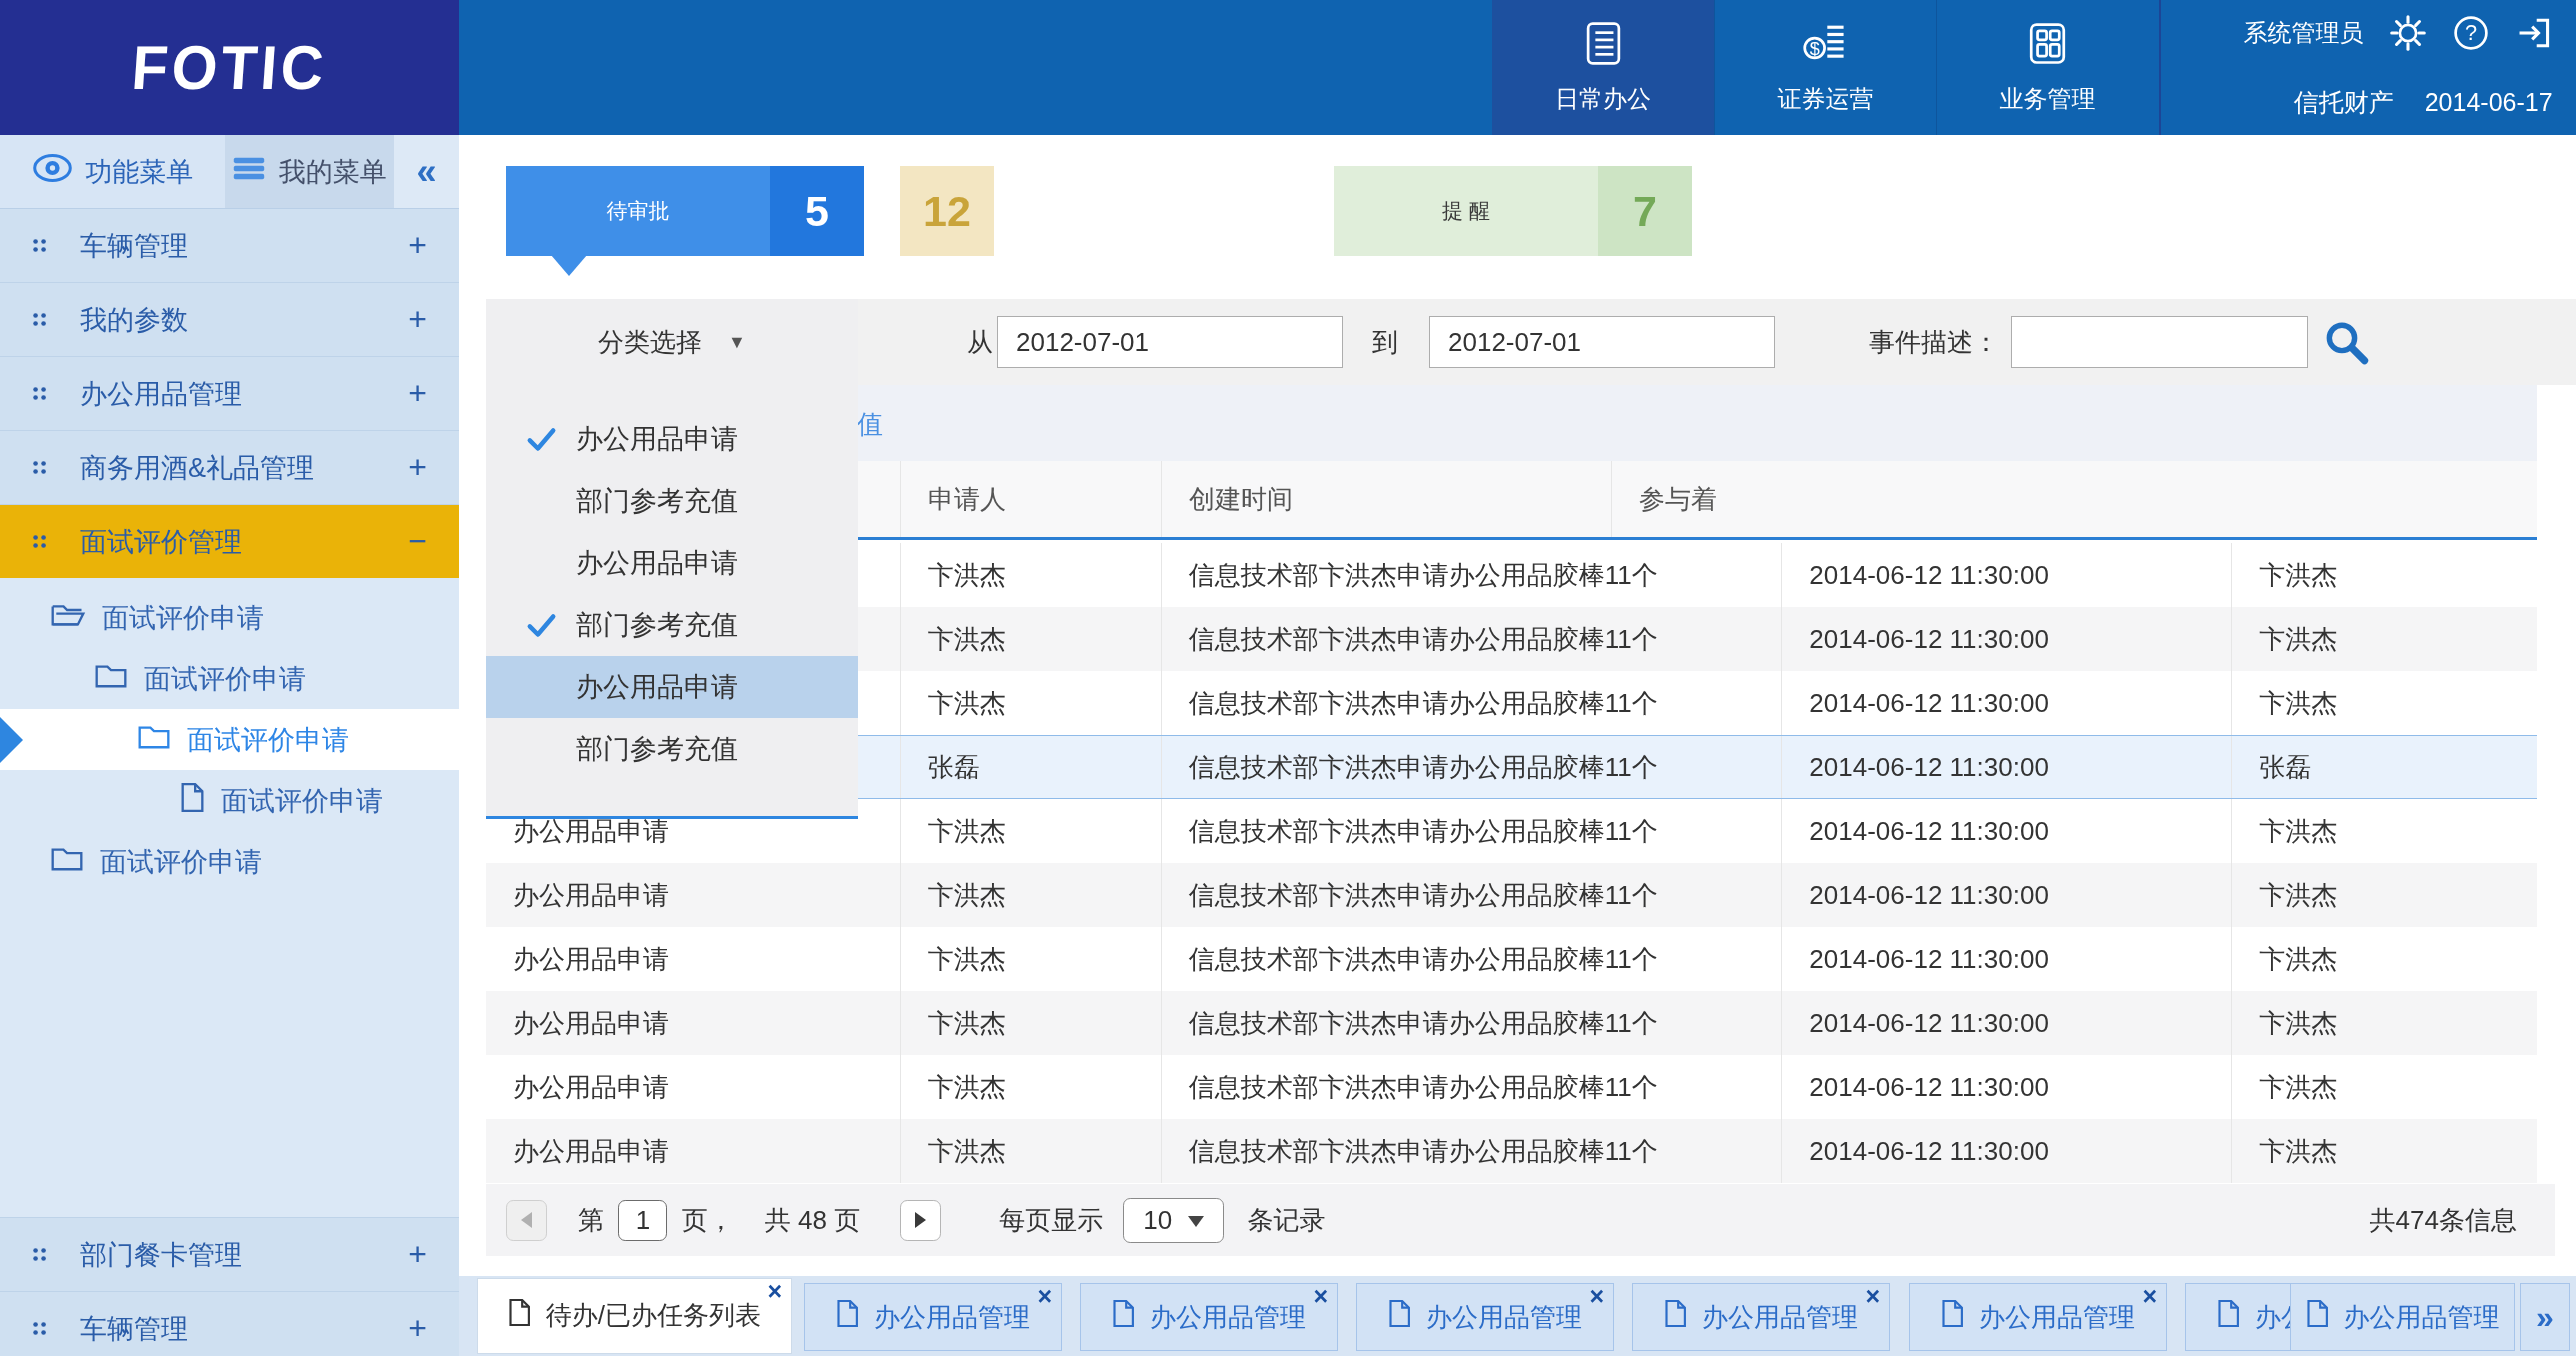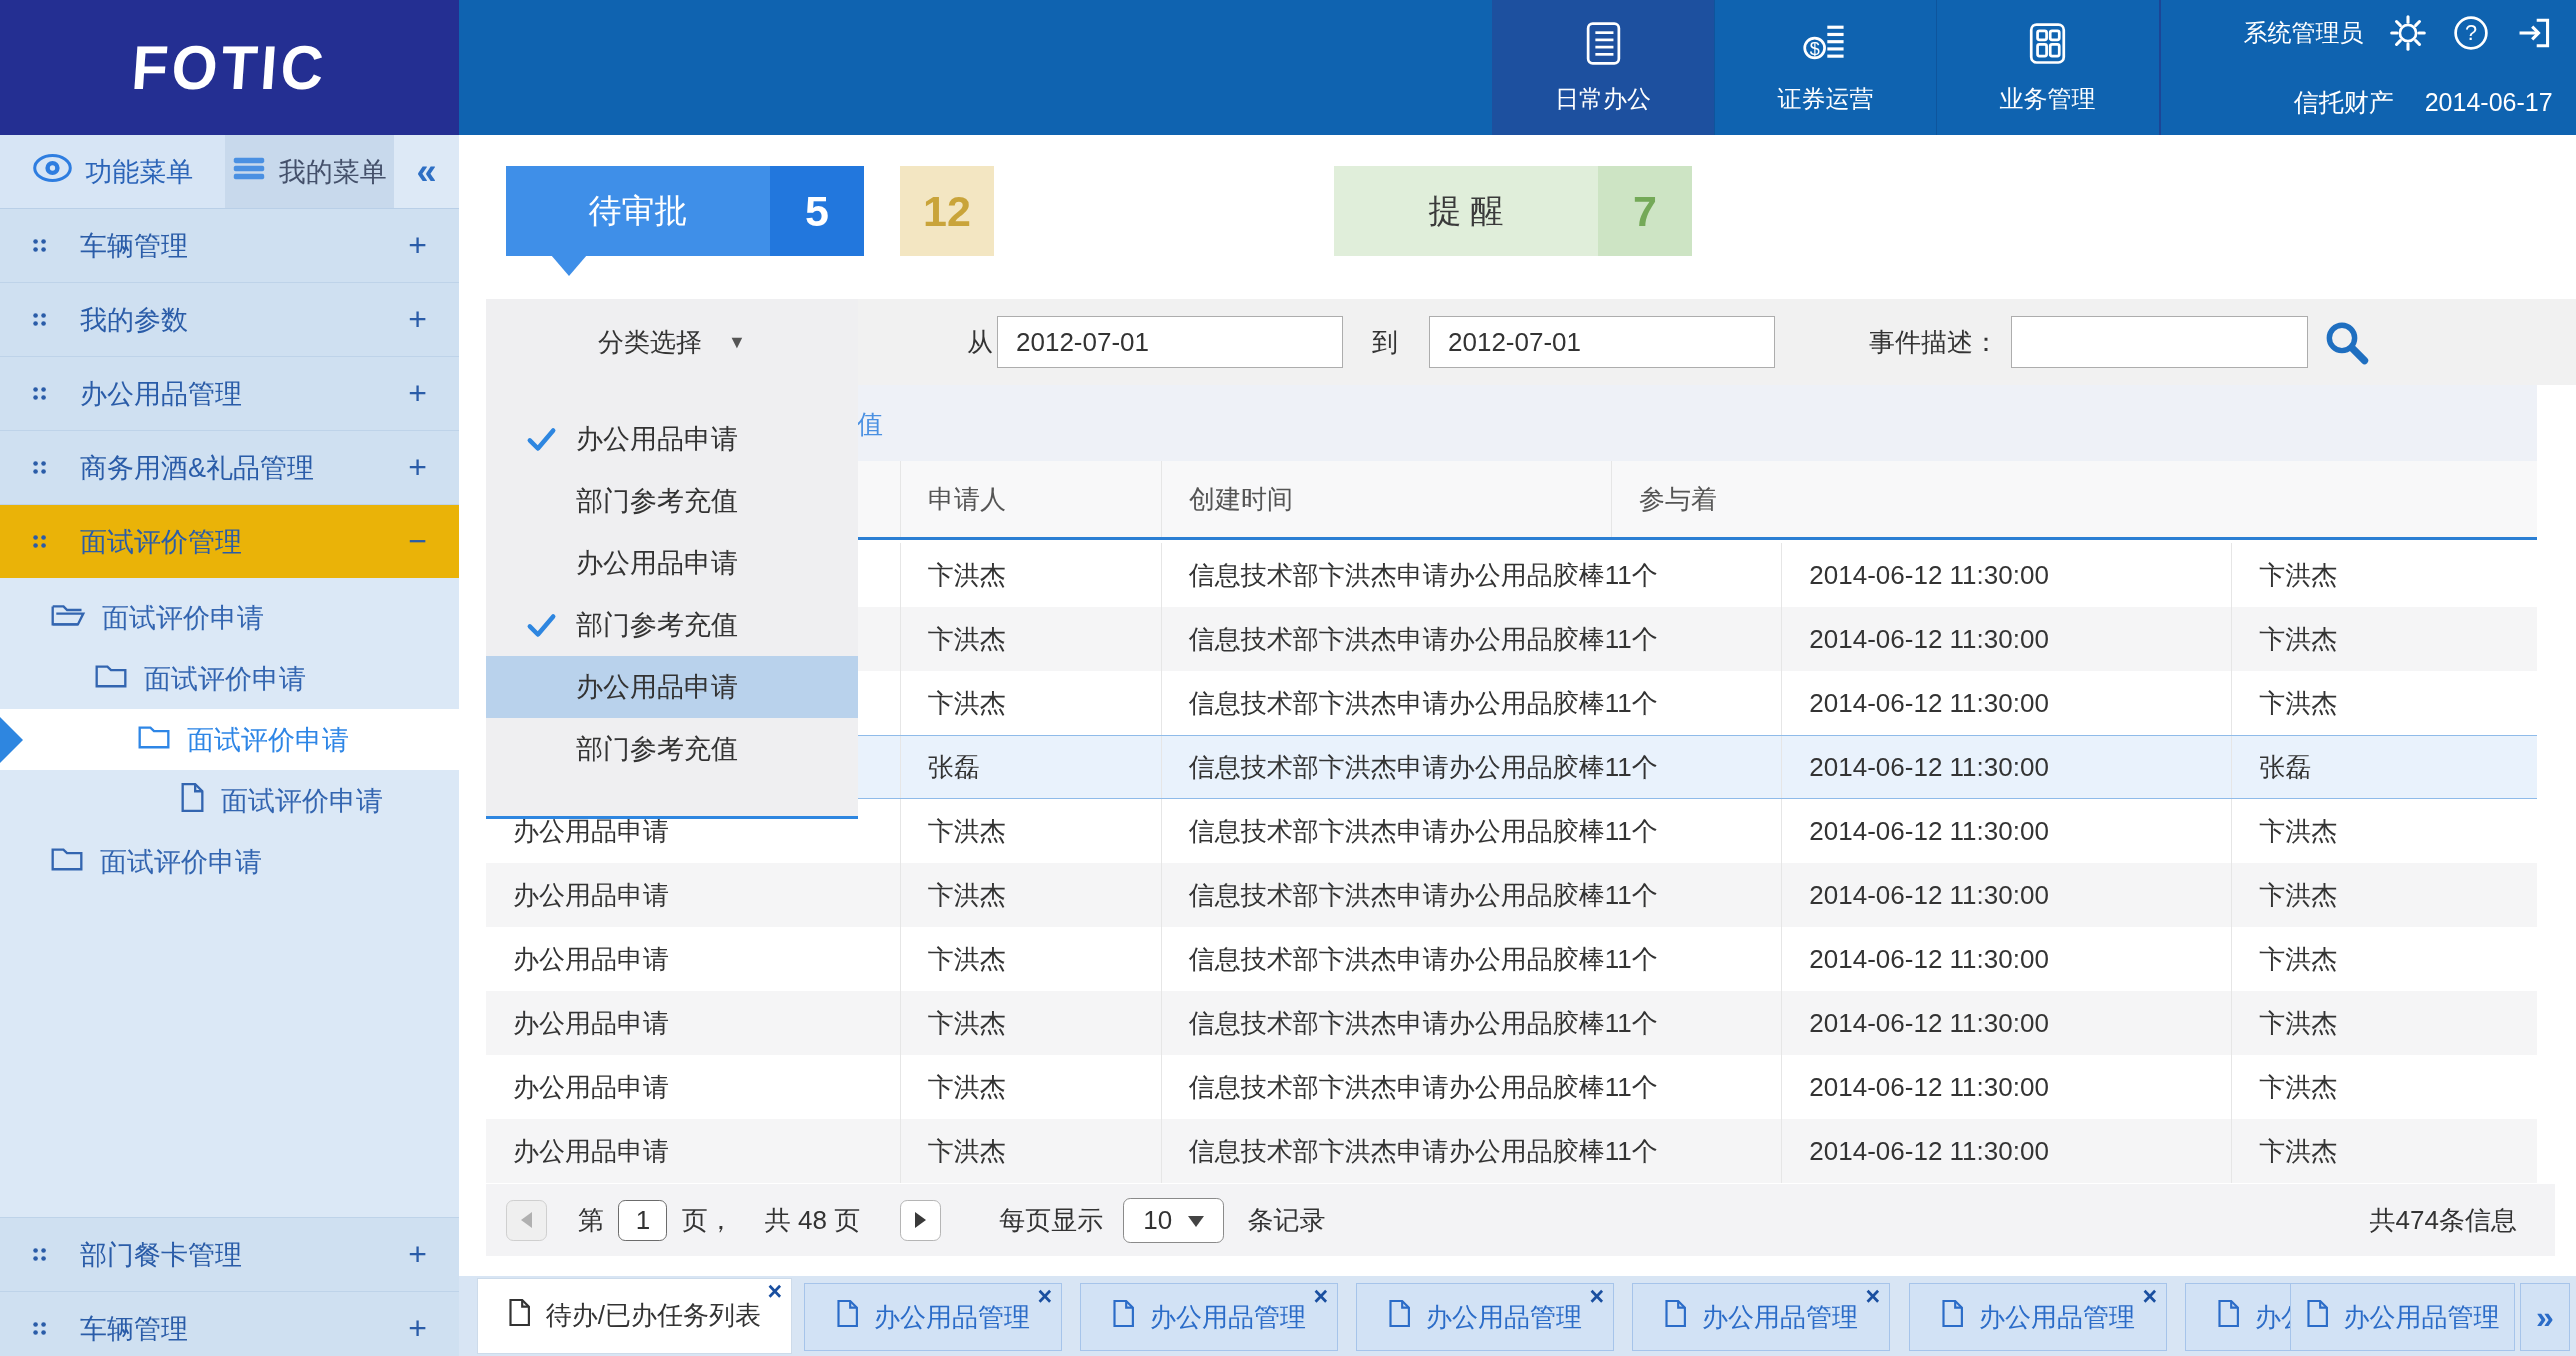--- a/index.html
+++ b/index.html
@@ -36,21 +36,21 @@
   .tree-item.lvl1 { padding-left:50px; }
   .tree-item.lvl2 { padding-left:94px; }
   .tree-item.lvl3 { padding-left:137px; }
   .tree-item.lvl4 { padding-left:180px; }
   .tree-item.selected { background:#ffffff; color:#2e86e6; position:relative; }
   .tree-item.selected::before { content:""; position:absolute; left:0; top:50%; transform:translateY(-50%); border-left:23.4px solid #2e86e0; border-top:23.4px solid transparent; border-bottom:23.4px solid transparent; }
   .side-bottom { position:absolute; left:0; top:1082px; width:459px; border-top:0.9px solid #bed3e9; }
 
   
   .card { position:absolute; top:166px; height:90px; display:flex; cursor:pointer; }
-  .card .clabel { flex:1; display:flex; align-items:center; justify-content:center; font-size:33px;margin-left:20px; }
+  .card .clabel { flex:1; display:flex; align-items:center; justify-content:center; font-size:21px;margin-left:20px; }
   .card .ccount { width:94px; display:flex; align-items:center; justify-content:center; font-size:43px; font-weight:bold; }
   #card-approve { left:486px; width:378px; }
   #card-approve .clabel { background:#3f8fe8; color:#fff; }
   #card-approve .ccount { background:#2277dd; color:#fff; }
   #card-approve::after { content:""; position:absolute; left:65px; bottom:-20px; border-top:21.6px solid #3f8fe8; border-left:18px solid transparent; border-right:18px solid transparent; }
   #card-todo { left:900px; width:378px; }
   #card-todo .clabel { background:#faf3da; color:#3a3a3a; }
   #card-todo .ccount { background:#f3e6c2; color:#c9a43a; }
   #card-remind { left:1314px; width:378px; }
   #card-remind .clabel { background:#e0eeda; color:#3a3a3a; }

